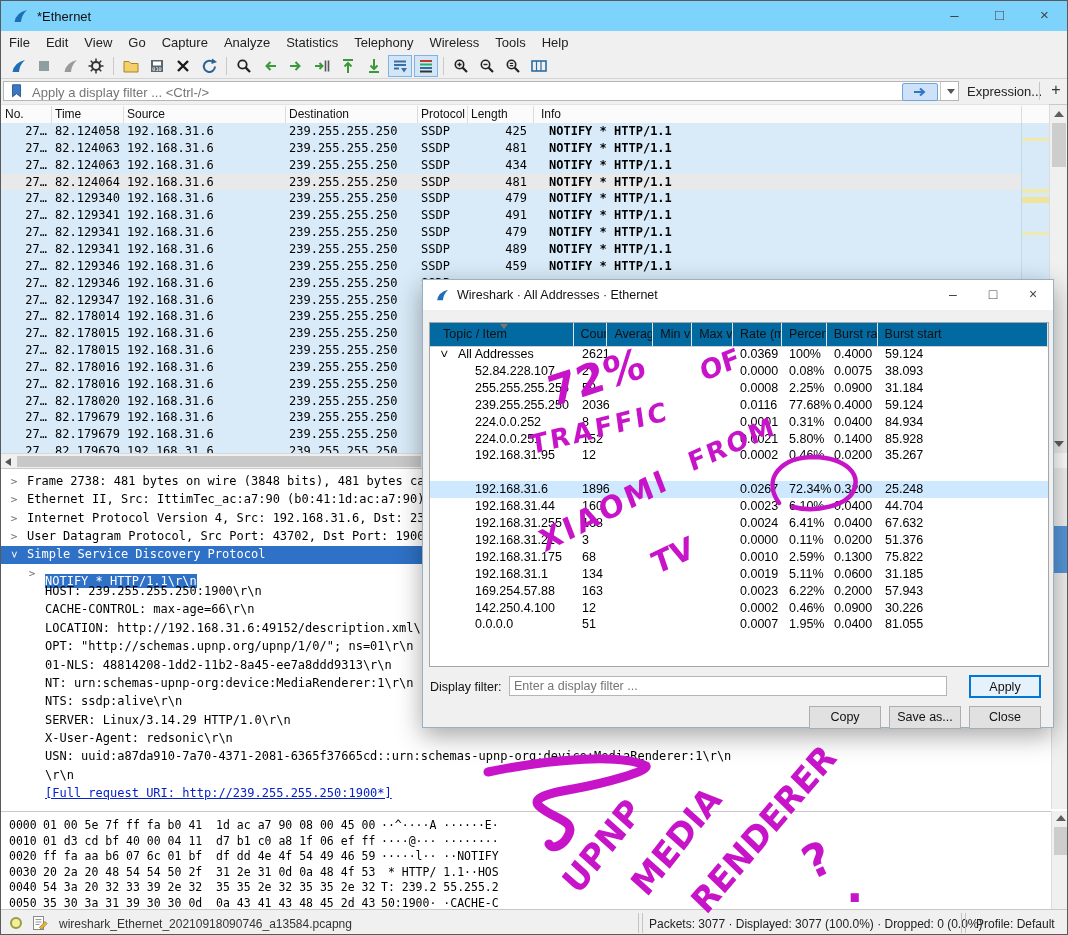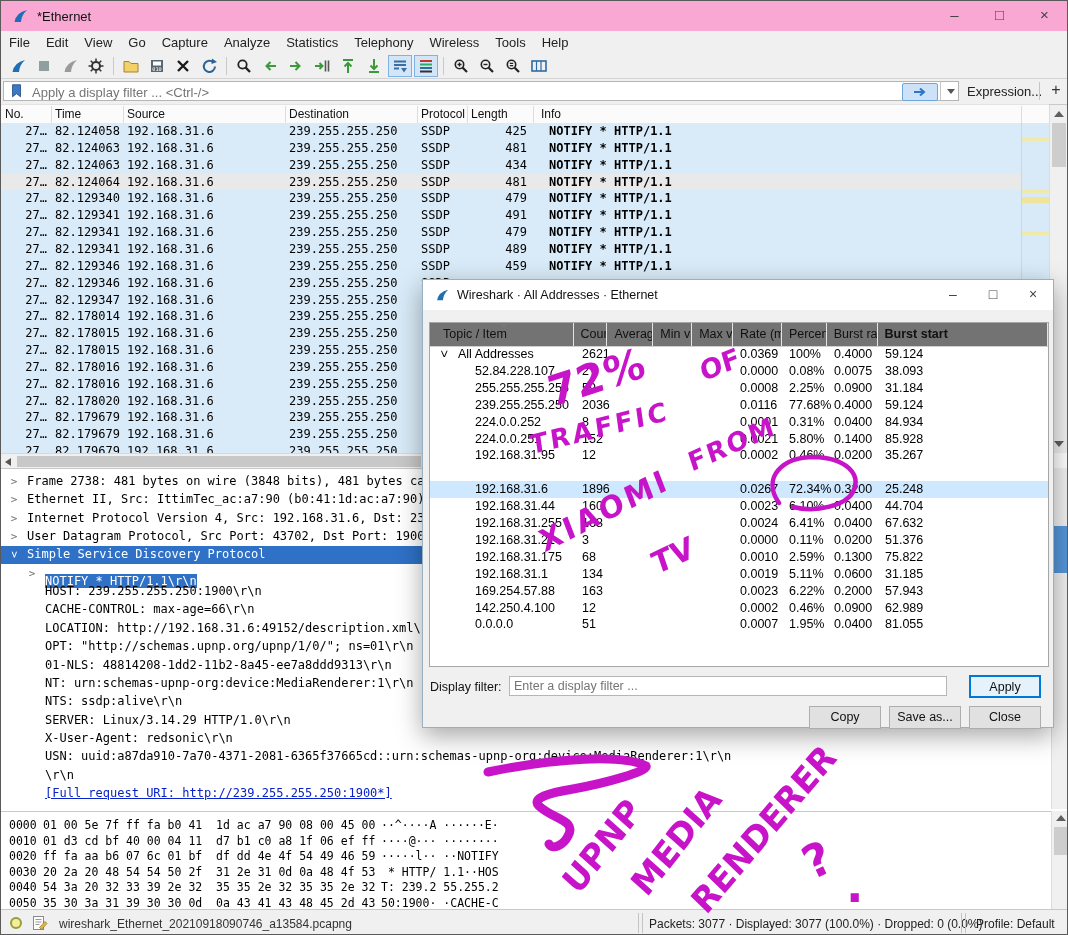--- a/index.html
+++ b/index.html
@@ -1,20 +1,20 @@
 <!DOCTYPE html>
 <html><head>
 <meta charset="utf-8">
 <style>
   html,body{margin:0;padding:0;background:#cfcfcf;}
   #win{position:relative;width:1068px;height:935px;background:#ffffff;border:1px solid #5a5a5a;
        box-sizing:border-box;font-family:"Liberation Sans","DejaVu Sans",sans-serif;overflow:hidden;}
   .mono{font-family:"DejaVu Sans Mono","Liberation Mono",monospace;}
   
-  #titlebar{position:absolute;left:0;top:0;width:100%;height:30px;background:#f9a8d4;}
+  #titlebar{position:absolute;left:0;top:0;width:100%;height:30px;background:#7dd3fc;}
   #title-text{position:absolute;left:36px;top:8px;font-size:13px;color:#111;}
   .winbtn{position:absolute;top:0;width:45px;height:30px;text-align:center;line-height:28px;
           font-size:15px;color:#444;cursor:default;}
   #btn-min{right:90px;} #btn-max{right:45px;} #btn-close{right:0;}
   .fin{position:absolute;}
   
   #menubar{position:absolute;left:0;top:30px;width:100%;height:22px;background:#f0f0f0;
            display:flex;align-items:center;font-size:13px;color:#222;}
   .menu-item{padding:0 8px;}
   
@@ -81,21 +81,21 @@
   #sb-packets{position:absolute;left:648px;top:7px;}
   #sb-profile{position:absolute;left:975px;top:7px;}
   
   #dlg{position:absolute;left:421px;top:278px;width:632px;height:449px;background:#f0f0f0;
        border:1px solid #98b0c4;box-shadow:0 8px 24px rgba(0,0,0,0.35);box-sizing:border-box;z-index:10;}
   #dlg-title{position:absolute;left:0;top:0;width:100%;height:30px;background:#fff;}
   #dlg-title-text{position:absolute;left:34px;top:8px;font-size:12.5px;color:#111;}
   .dlgbtn{position:absolute;top:0;width:40px;height:30px;text-align:center;line-height:28px;font-size:14px;color:#444;}
   #dlg-min{right:80px;} #dlg-max{right:40px;} #dlg-close{right:0;}
   #dlg-table{position:absolute;left:6px;top:42px;width:620px;height:345px;background:#fff;border:1px solid #a6a6a6;box-sizing:border-box;}
-  #dlg-thead{position:absolute;left:0;top:0;width:100%;height:23px;border-bottom:1px solid #d0d0d0;display:flex;background:#737373;}
+  #dlg-thead{position:absolute;left:0;top:0;width:100%;height:23px;border-bottom:1px solid #d0d0d0;display:flex;background:#0369a1;}
   .dhcell{border-right:1px solid #e4e4e4;box-sizing:border-box;font-size:12.5px;color:#111;padding:4px 0 0 7px;position:relative;white-space:nowrap;overflow:hidden;}
   #sortmark{position:absolute;left:70px;top:1px;width:0;height:0;border-left:4px solid transparent;border-right:4px solid transparent;border-top:5px solid #777;}
   #dlgrows{position:absolute;left:0;top:23px;width:618px;height:320px;}
   .drow{position:absolute;left:0;width:618px;height:17px;}
   .drow.sel{background:#cde8ff;}
   .drow span{position:absolute;top:1px;font-size:12.5px;color:#000;white-space:pre;}
   .d-item-root{left:28px;} .d-item{left:45px;}
   .d-chev{left:10px;color:#555;font-size:11px;transform:rotate(90deg);top:2px;}
   .d-count{left:152px;} .d-rate{left:310px;} .d-pct{left:359px;} .d-brate{left:404px;} .d-bstart{left:455px;}
   #dlg-dflabel{position:absolute;left:7px;top:400px;font-size:12.5px;color:#111;}
@@ -629,21 +629,21 @@
     <div id="dlg-table">
       <div id="dlg-thead">
           <div class="dhcell" style="width: 144px; padding-left: 13px;">Topic / Item<span id="sortmark"></span></div>
           <div class="dhcell" style="width: 34px;">Count</div>
           <div class="dhcell" style="width: 46px;">Average</div>
           <div class="dhcell" style="width: 39px;">Min val</div>
           <div class="dhcell" style="width: 41px;">Max val</div>
           <div class="dhcell" style="width: 49px;">Rate (ms)</div>
           <div class="dhcell" style="width: 45px;">Percent</div>
           <div class="dhcell" style="width: 51px;">Burst rate</div>
-          <div class="dhcell" style="width: 171px; font-weight: bold;">Burst start</div>
+          <div class="dhcell" style="width: 171px;">Burst start</div>
         </div>
       <div id="dlgrows">
           <div class="drow" style="top: 0px;">
             <span class="d-chev">&gt;</span>
             <span class="d-item-root">All Addresses</span>
             <span class="d-count">2621</span>
             <span class="d-rate">0.0369</span>
             <span class="d-pct">100%</span>
             <span class="d-brate">0.4000</span>
             <span class="d-bstart">59.124</span>
@@ -759,21 +759,21 @@
             <span class="d-pct">6.22%</span>
             <span class="d-brate">0.2000</span>
             <span class="d-bstart">57.943</span>
           </div>
           <div class="drow" style="top: 253.5px; padding-left: 9px;">
             <span class="d-item">142.250.4.100</span>
             <span class="d-count">12</span>
             <span class="d-rate">0.0002</span>
             <span class="d-pct">0.46%</span>
             <span class="d-brate">0.0900</span>
-            <span class="d-bstart">62.989</span>
+            <span class="d-bstart">30.226</span>
           </div>
           <div class="drow" style="top: 270.4px;">
             <span class="d-item">0.0.0.0</span>
             <span class="d-count">51</span>
             <span class="d-rate">0.0007</span>
             <span class="d-pct">1.95%</span>
             <span class="d-brate">0.0400</span>
             <span class="d-bstart">81.055</span>
           </div>
         </div>

